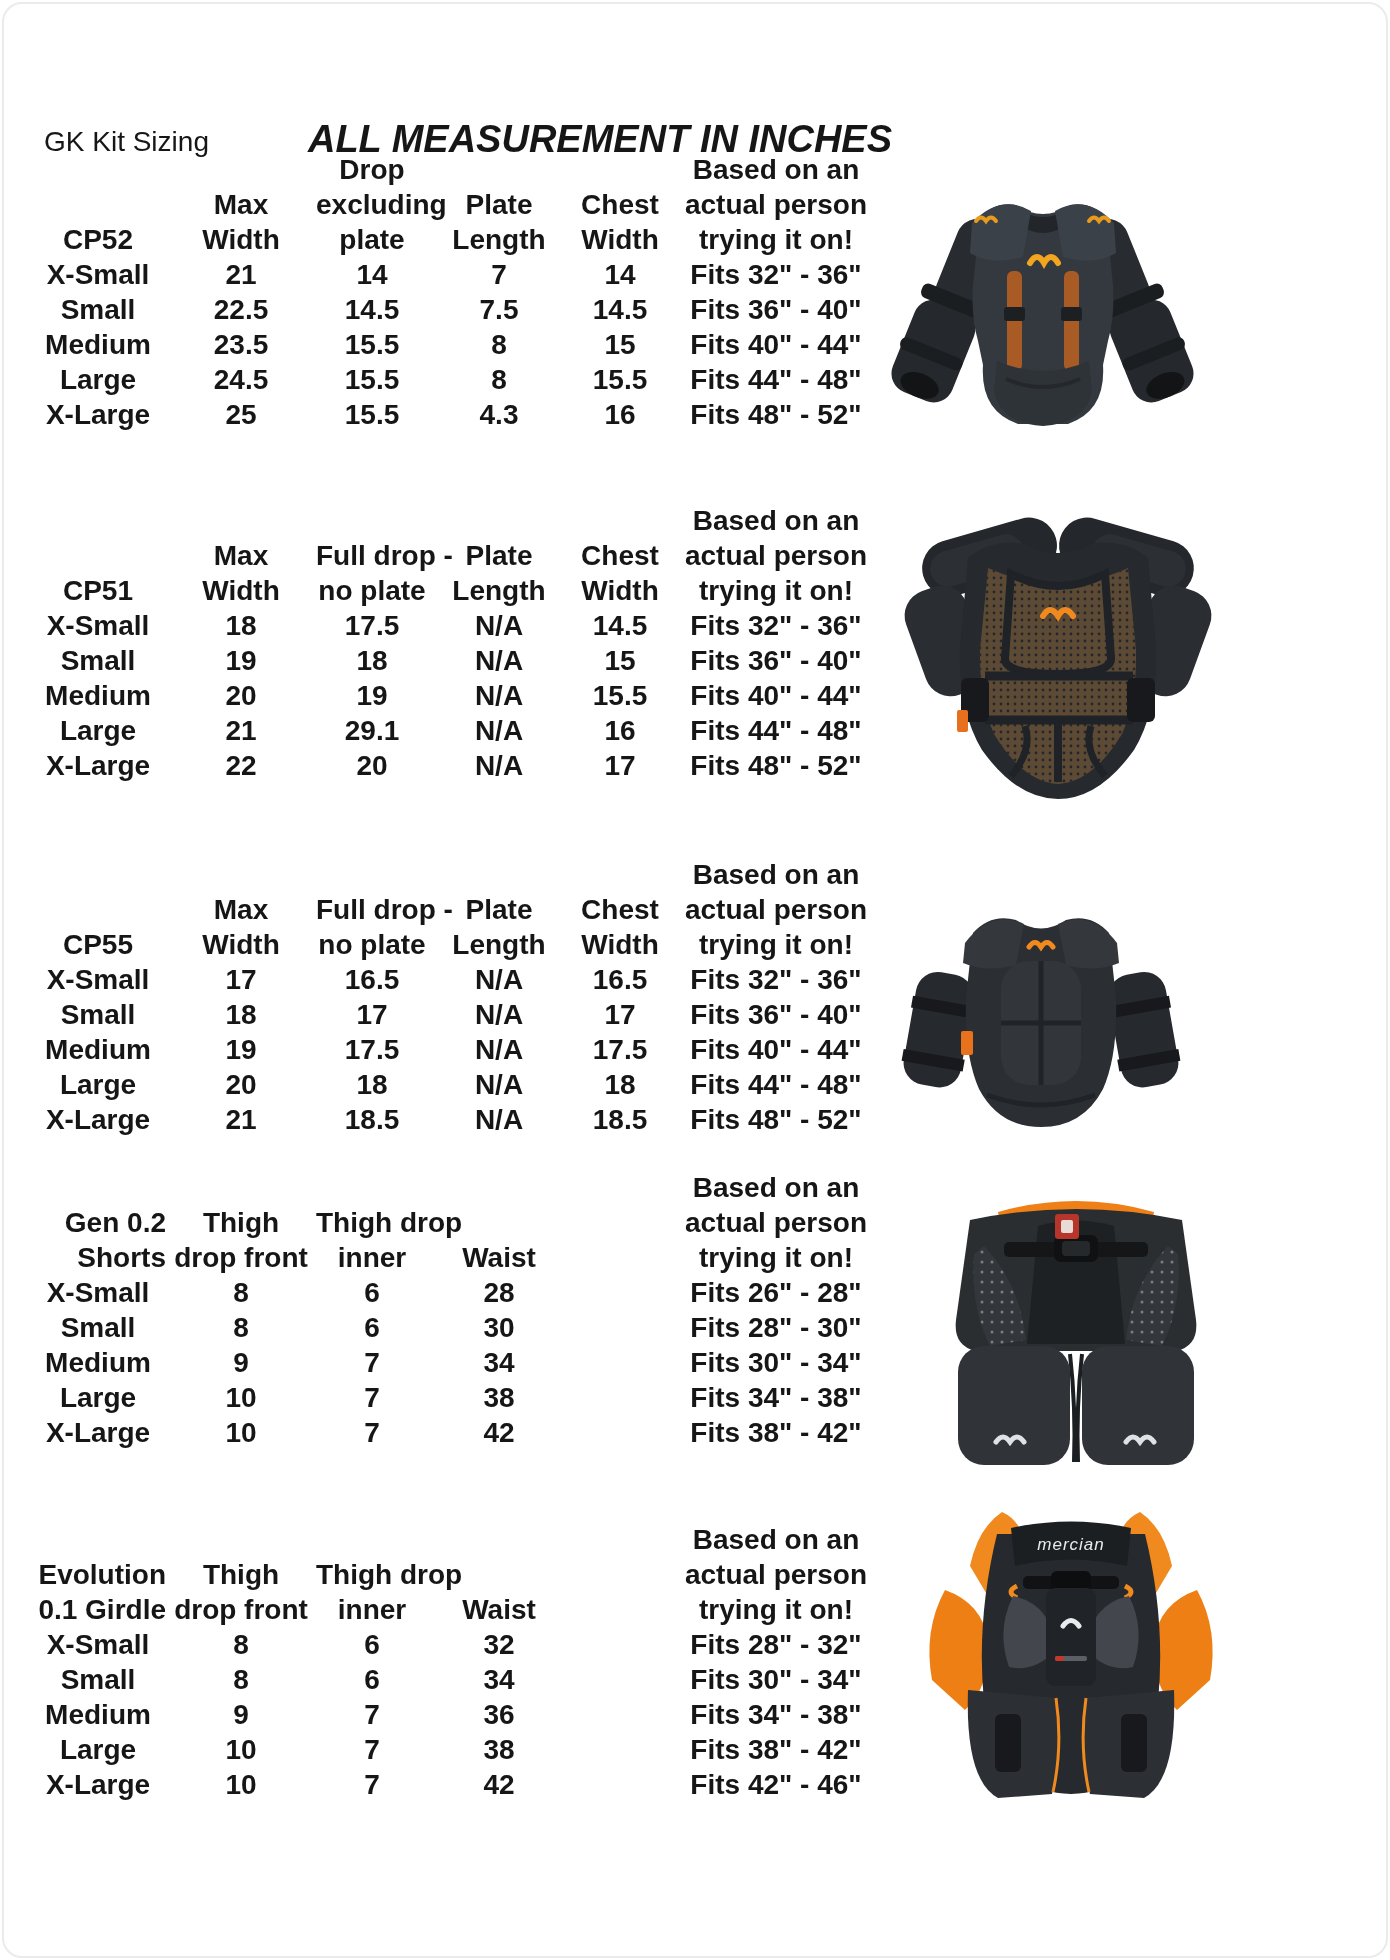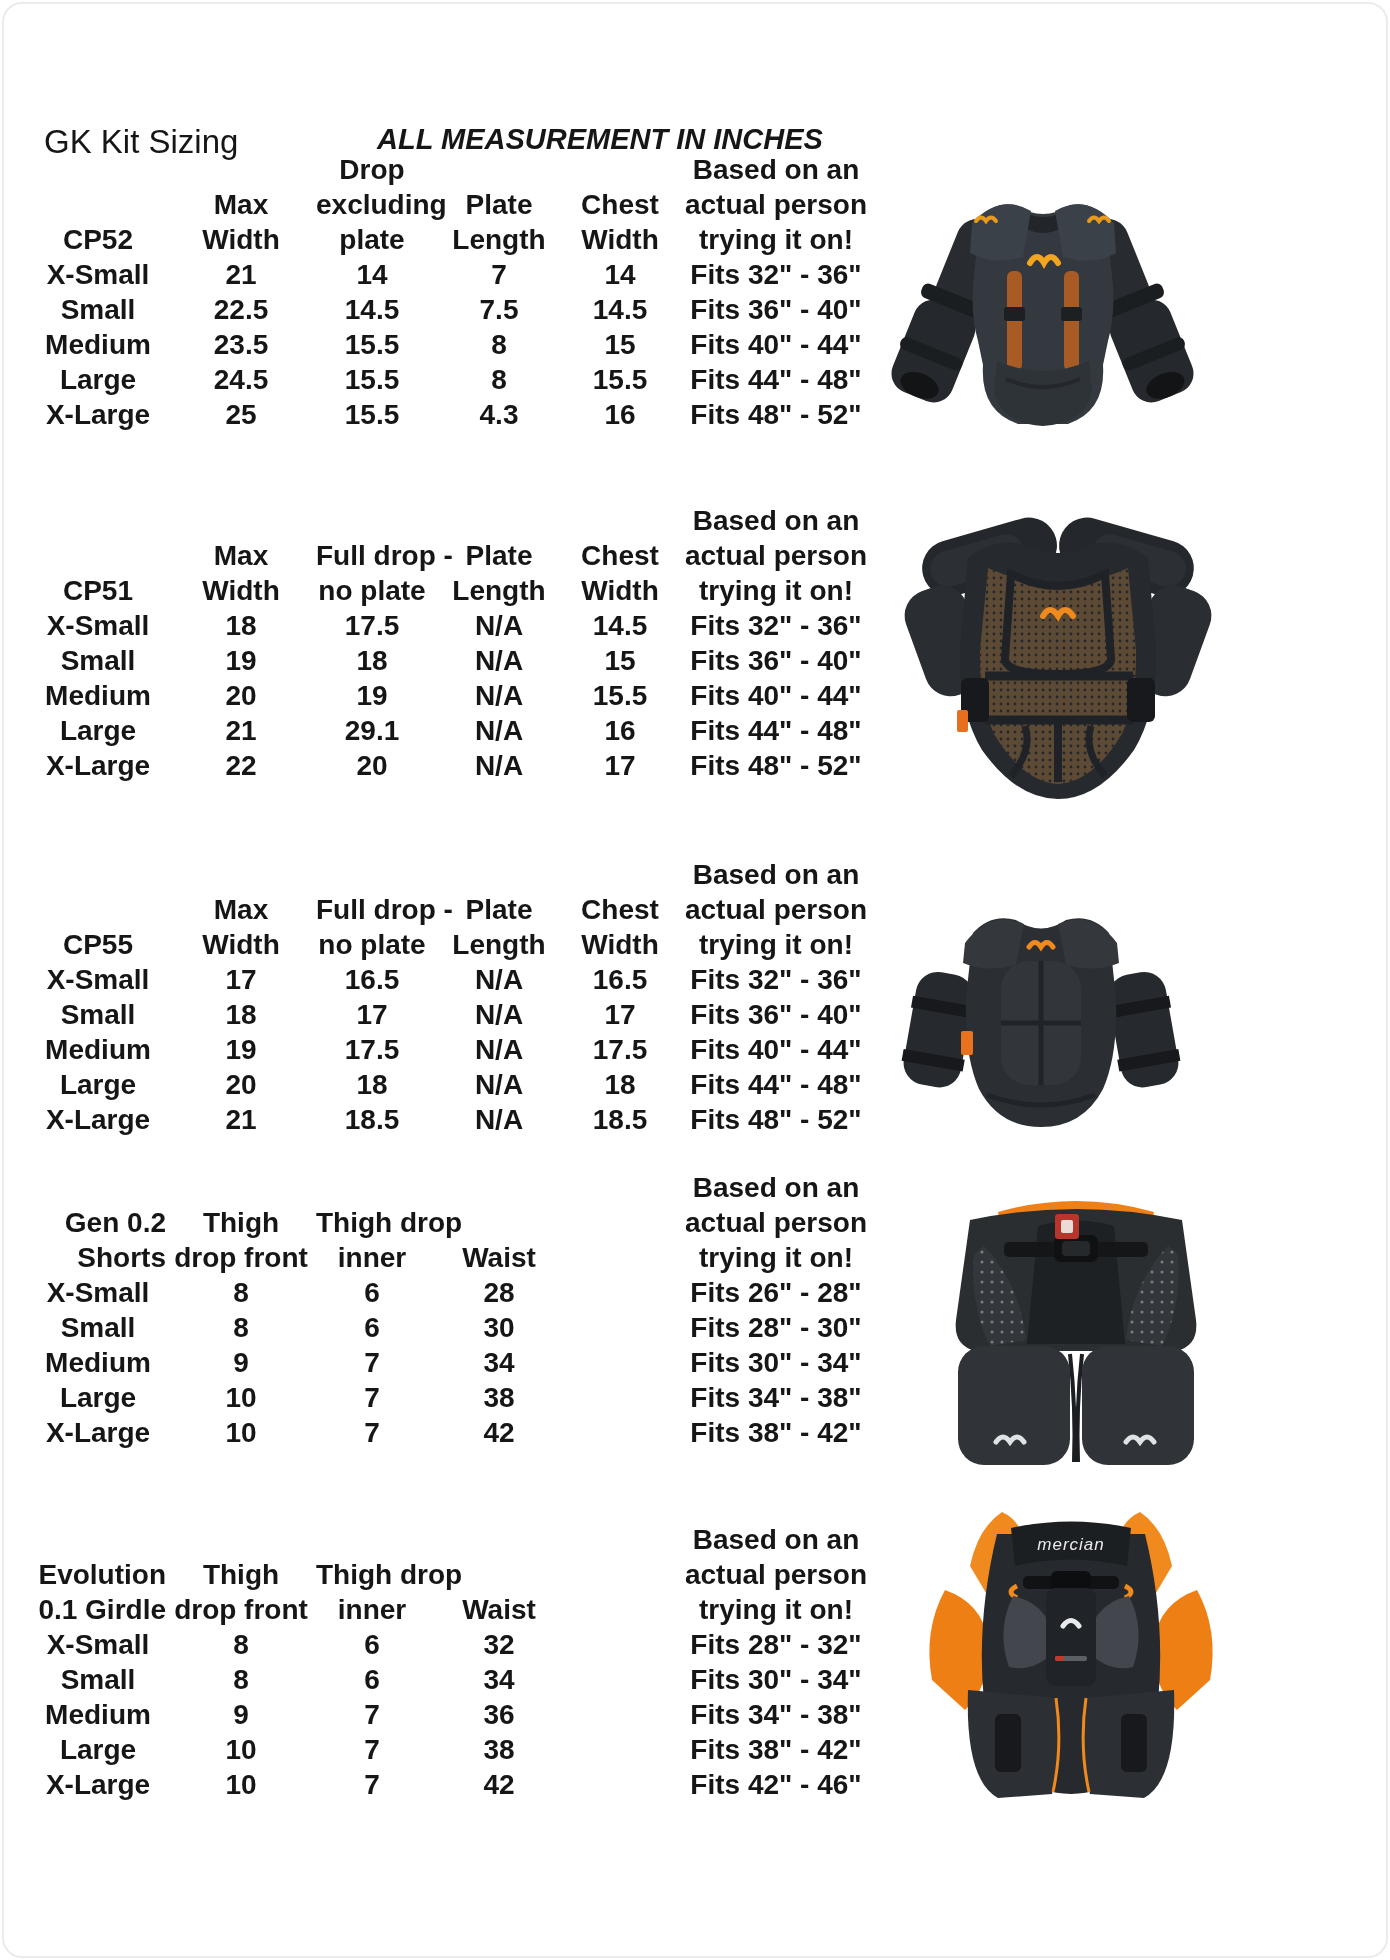--- a/index.html
+++ b/index.html
@@ -11,25 +11,25 @@
     overflow:hidden;
   }
   .page-card{
     position:absolute;inset:2px;
     border:2px solid #ecebe9;
     border-radius:20px;
     pointer-events:none;
   }
   .title-left{
     position:absolute;left:44px;top:124px;
-    font-size:33px;line-height:35px;white-space:nowrap;
+    font-size:28px;line-height:35px;white-space:nowrap;
   }
   .title-center{
     position:absolute;left:0;top:122px;width:1200px;
-    text-align:center;font-size:29px;line-height:35px;
+    text-align:center;font-size:38px;line-height:35px;
     font-weight:bold;font-style:italic;white-space:nowrap;
   }
   .size-table{position:absolute;left:30px;width:852px;font-weight:bold;}
   .trow{
     display:grid;
     grid-template-columns:136px 150px 112px 142px 100px 212px;
     height:35px;align-items:center;
   }
   .tcell{
     text-align:center;font-size:28px;line-height:35px;

